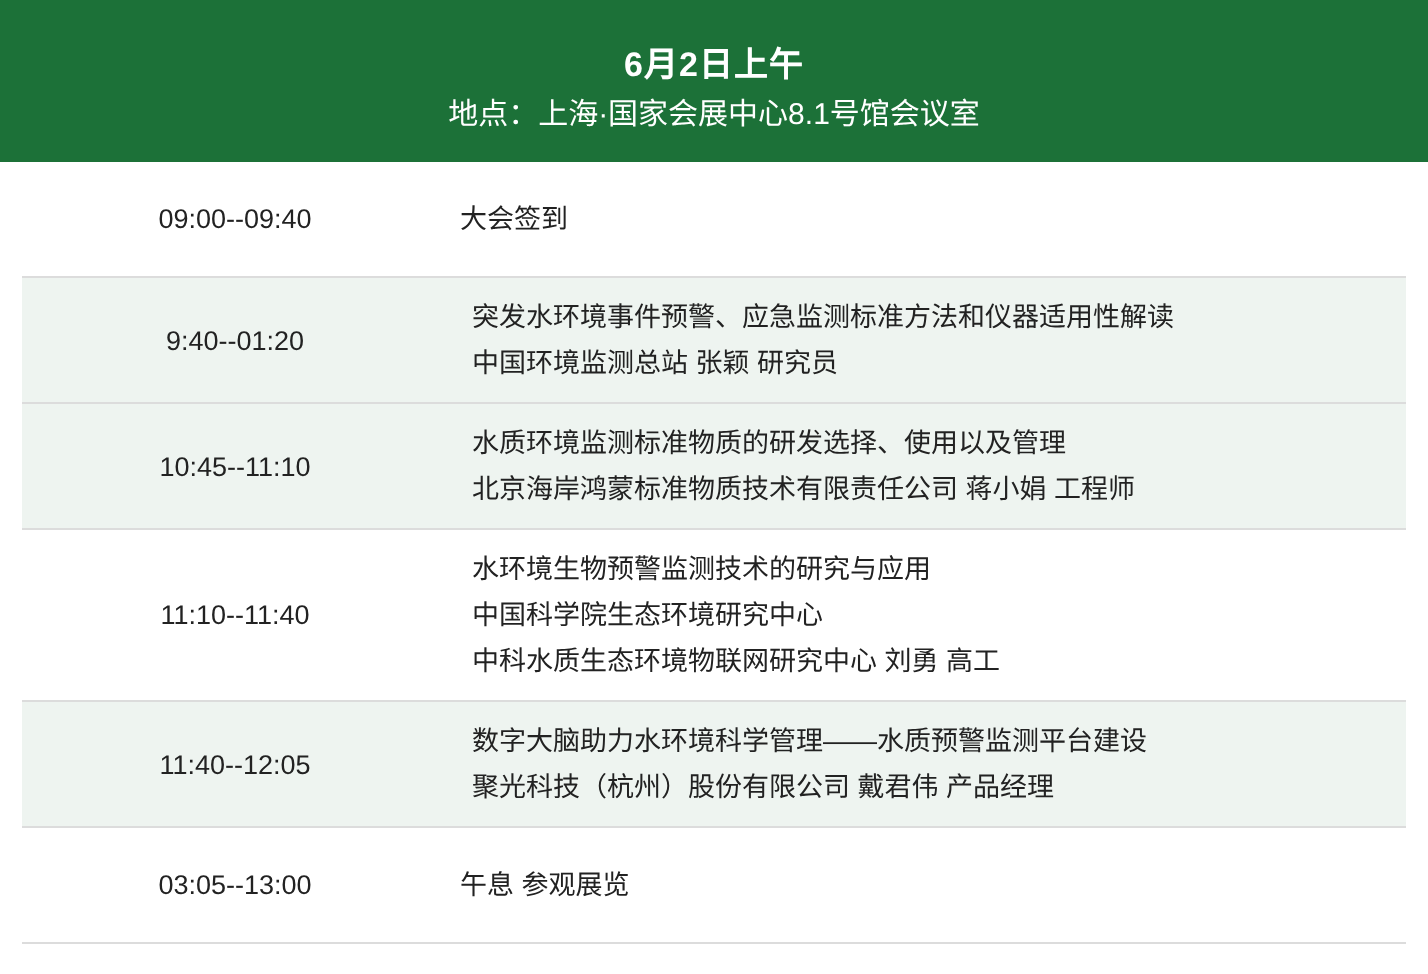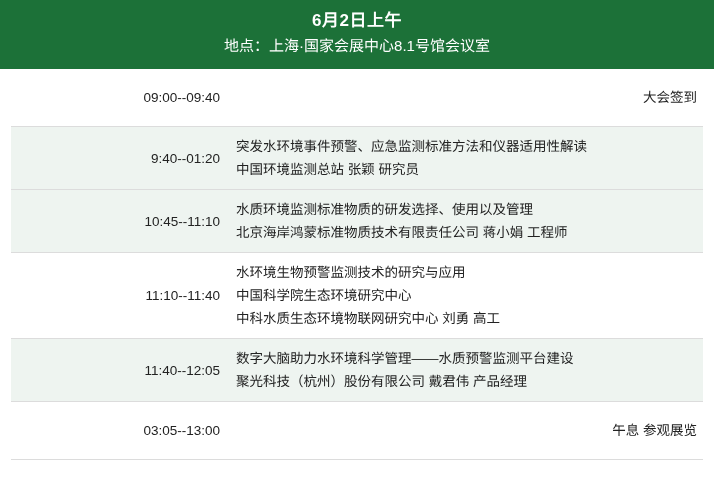--- a/index.html
+++ b/index.html
@@ -32,20 +32,21 @@
     text-align: center;
     width: 714px;
     box-sizing: border-box;
   }
   .agenda-header .header-title {
     font-size: 17px;
     font-weight: bold;
     line-height: 24px;
     letter-spacing: 0.5px;
     display: block;
+    margin-top: 12px;
   }
   .agenda-header .header-location {
     font-size: 15px;
     font-weight: normal;
     line-height: 22px;
     display: block;
     margin-top: 2px;
   }
 
   
@@ -62,39 +63,39 @@
   .agenda-row.shaded {
     background: #eef4f0;
     border-top: 1px solid #dcdcdc;
   }
   .agenda-row.plain {
     background: #ffffff;
   }
 
   .cell-time {
     width: 205px;
-    text-align: right;
+    text-align: center;
     vertical-align: middle;
     font-size: 13.5px;
     line-height: 21px;
     color: #222222;
     padding: 18px 4px;
     white-space: nowrap;
   }
 
   .cell-content {
     vertical-align: middle;
     font-size: 13.5px;
     line-height: 23px;
     color: #222222;
     padding: 8px 6px 8px 12px;
     text-align: left;
   }
   .cell-content.centered {
-    text-align: right;
+    text-align: left;
     padding-left: 6px;
   }
   .cell-content .line {
     display: block;
     white-space: nowrap;
   }
 </style>
 </head>
 <body>
 

